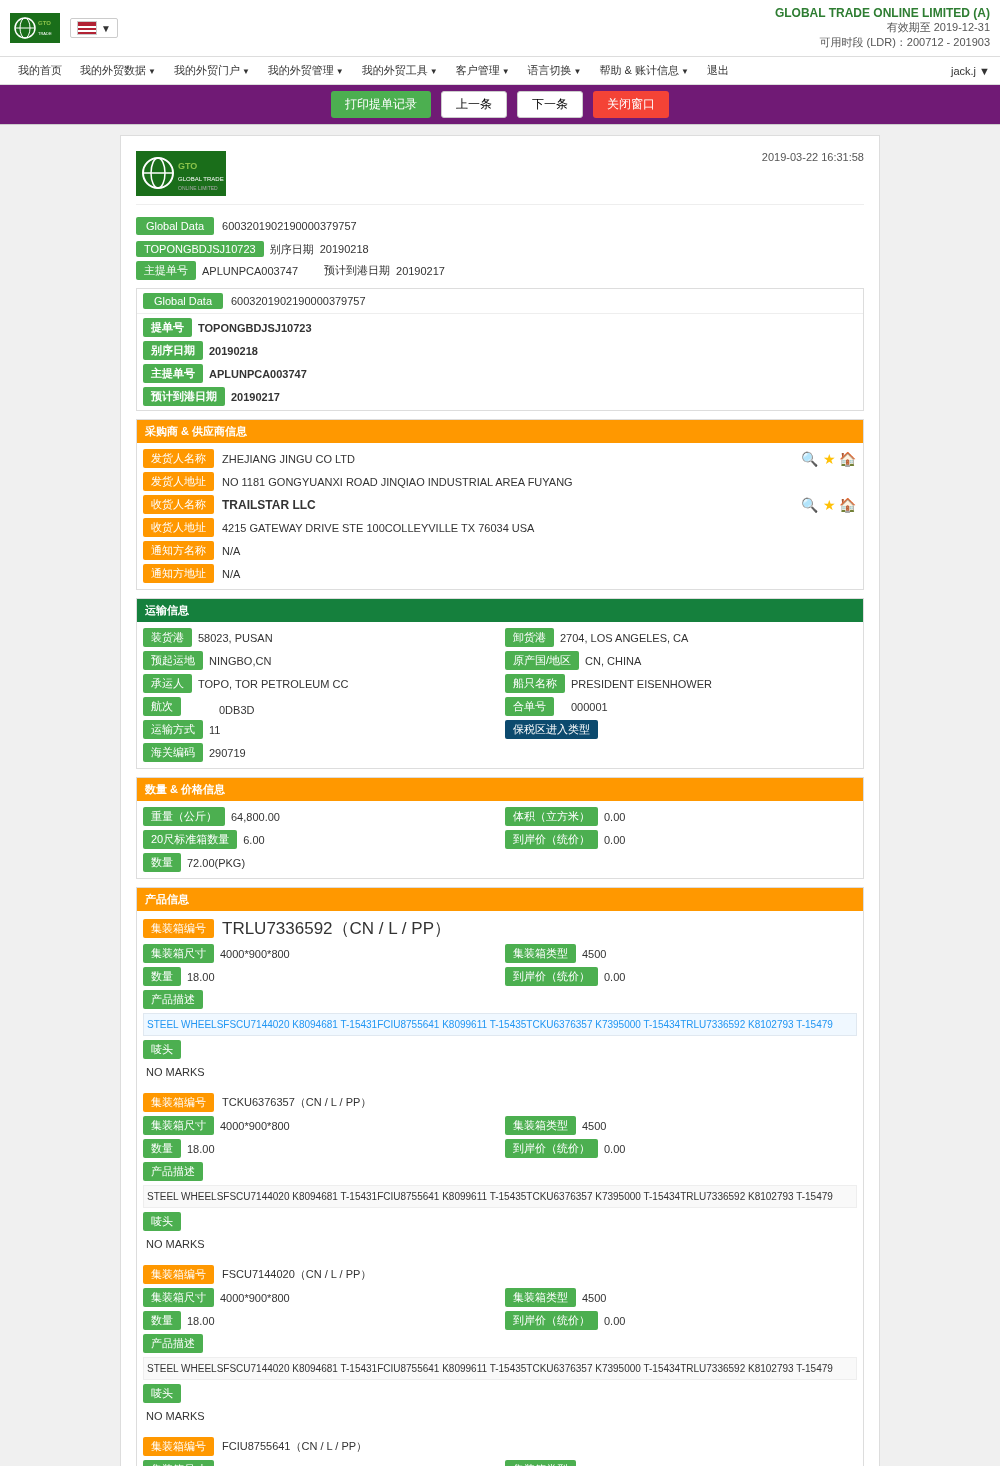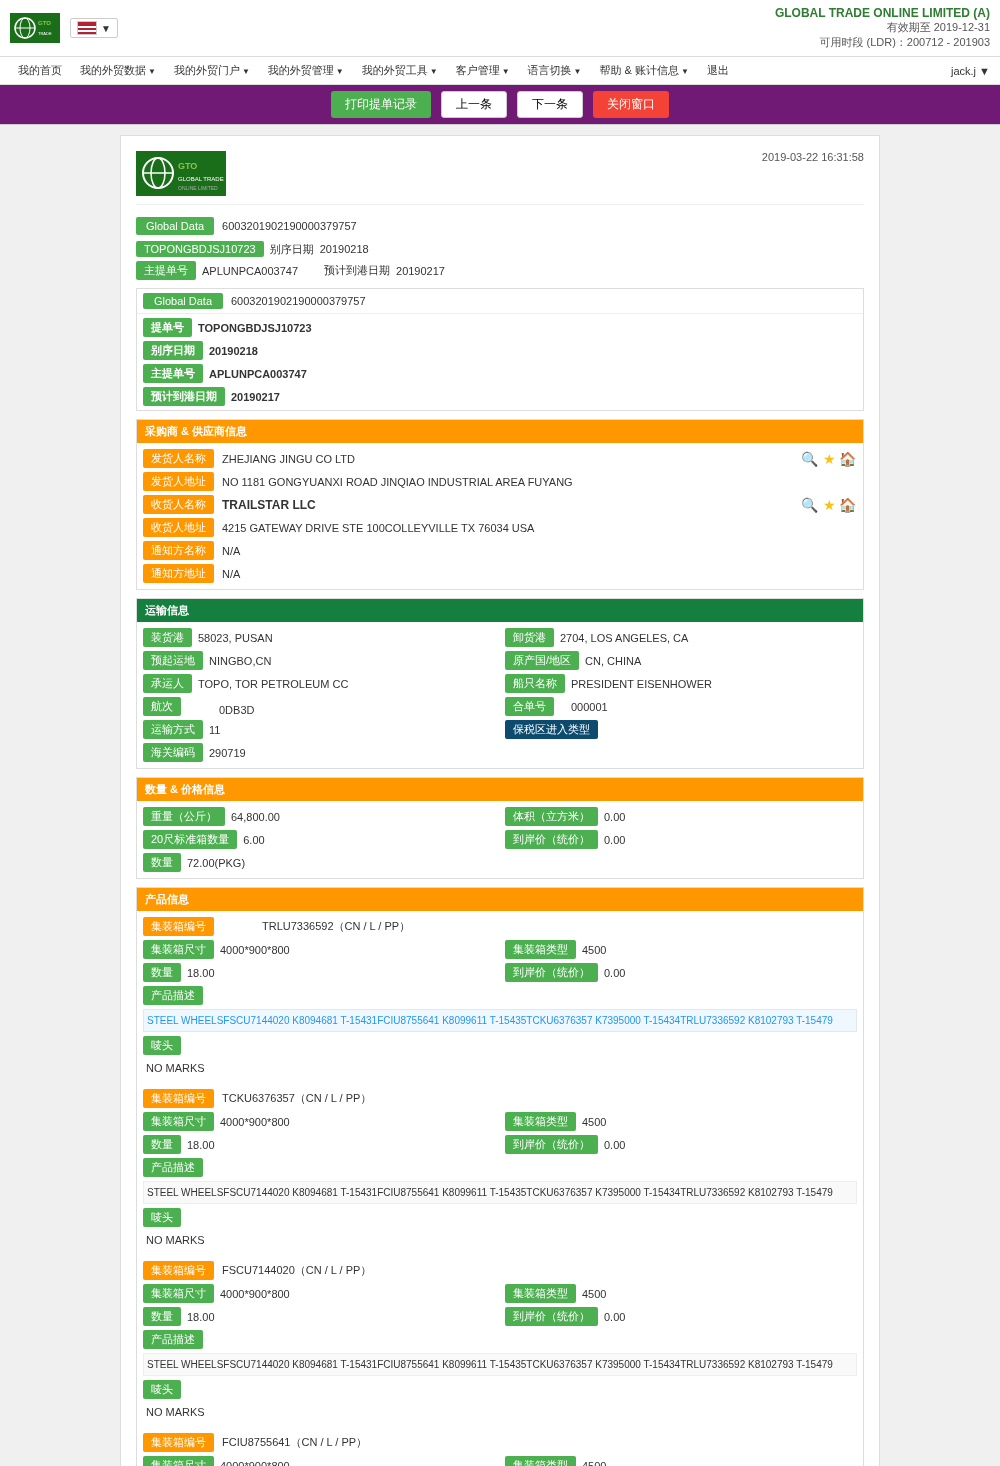--- a/index.html
+++ b/index.html
@@ -271,21 +271,21 @@
       </div>
     </div>
 
     <div style="border:1px solid #ddd;margin-bottom:8px;">
       <div style="background:#ff9800;color:#fff;padding:4px 8px;font-size:11px;font-weight:bold;">产品信息</div>
       <div style="padding:6px;">
 
         <div style="margin-bottom:12px;">
           <div style="display:flex;align-items:center;margin-bottom:4px;gap:8px;">
             <span style="background:#ff9800;color:#fff;padding:2px 8px;font-size:11px;border-radius:2px;white-space:nowrap;">集装箱编号</span>
-            <span style="font-size:11px;margin-left:40px;">TRLU7336592（CN / L / PP）</span>
+            <span style="font-size:17px;">TRLU7336592（CN / L / PP）</span>
           </div>
           <div style="display:grid;grid-template-columns:1fr 1fr;gap:4px 10px;margin-bottom:4px;">
             <div style="display:flex;align-items:center;gap:6px;">
               <span style="background:#4caf50;color:#fff;padding:2px 8px;font-size:11px;border-radius:2px;white-space:nowrap;">集装箱尺寸</span>
               <span style="font-size:11px;">4000*900*800</span>
             </div>
             <div style="display:flex;align-items:center;gap:6px;">
               <span style="background:#4caf50;color:#fff;padding:2px 8px;font-size:11px;border-radius:2px;white-space:nowrap;">集装箱类型</span>
               <span style="font-size:11px;">4500</span>
             </div>

